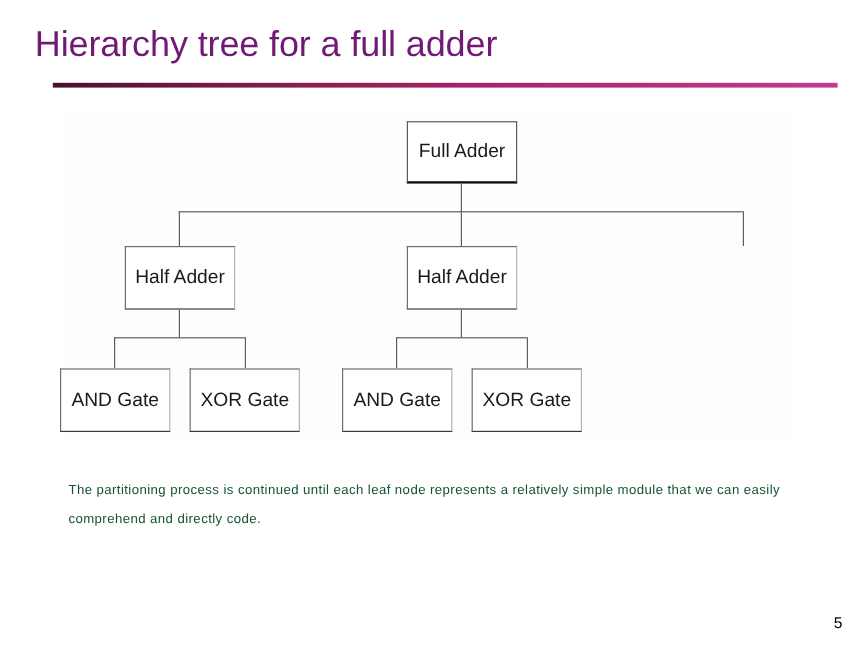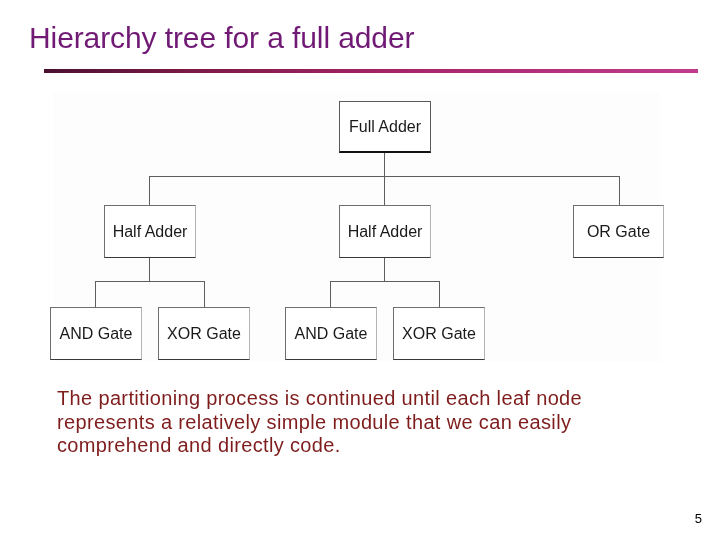--- a/index.html
+++ b/index.html
@@ -72,25 +72,25 @@
     position: absolute;
     background: #5E5E5E;
   }
   .edge.v { width: 1px; }
   .edge.h { height: 1px; }
 
   
   #body-text {
     position: absolute;
     left: 57px;
-    top: 387px;
+    top: 398px;
     width: 600px;
-    font-size: 20px;
+    font-size: 11px;
     line-height: 23.5px;
-    color: #7f1d1d;
+    color: #14532d;
     letter-spacing: 0.35px;
   }
 
   
   #page-number {
     position: absolute;
     right: 18px;
     top: 511px;
     font-size: 13px;
     color: #000000;
@@ -121,21 +121,20 @@
   <div class="edge h" style="left:277px; top:189px; width:109px;"></div>
   <div class="edge v" style="left:277px; top:189px; height:26px;"></div>
   <div class="edge v" style="left:386px; top:189px; height:26px;"></div>
 
   <div class="node root" style="left:286px; top:9px;   width:92px; height:52px;">Full Adder</div>
 
   <div class="node" style="left:51px;  top:113px; width:92px; height:53px;">Half Adder</div>
 
   <div class="node" style="left:286px; top:113px; width:92px; height:53px;">Half Adder</div>
 
-  <div class="node" style="left:520px; top:113px; width:91px; height:53px;">OR Gate</div>
 
   <div class="node" style="left:-3px;  top:215px; width:92px; height:53px;">AND Gate</div>
 
   <div class="node" style="left:105px; top:215px; width:92px; height:53px;">XOR Gate</div>
 
   <div class="node" style="left:232px; top:215px; width:92px; height:53px;">AND Gate</div>
 
   <div class="node" style="left:340px; top:215px; width:92px; height:53px;">XOR Gate</div>
 </div>
 

